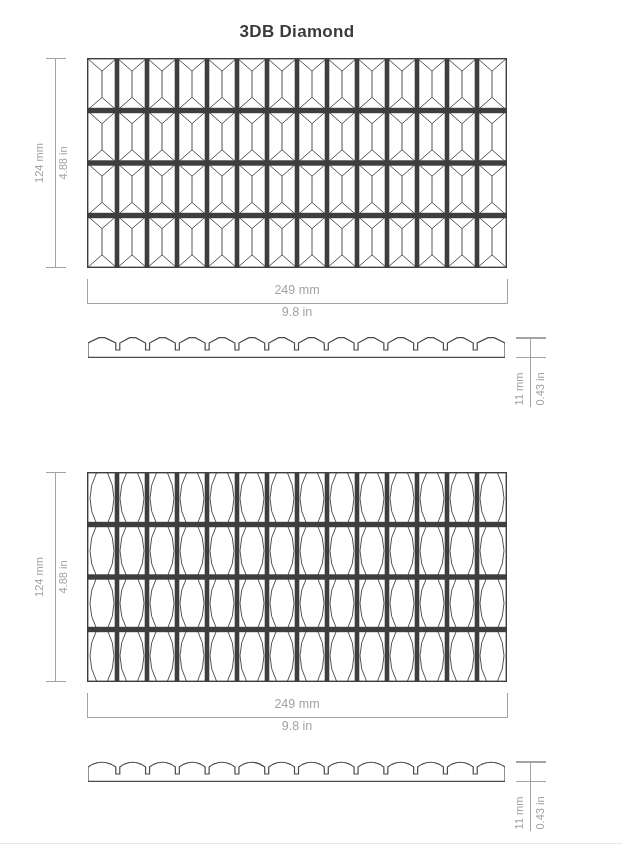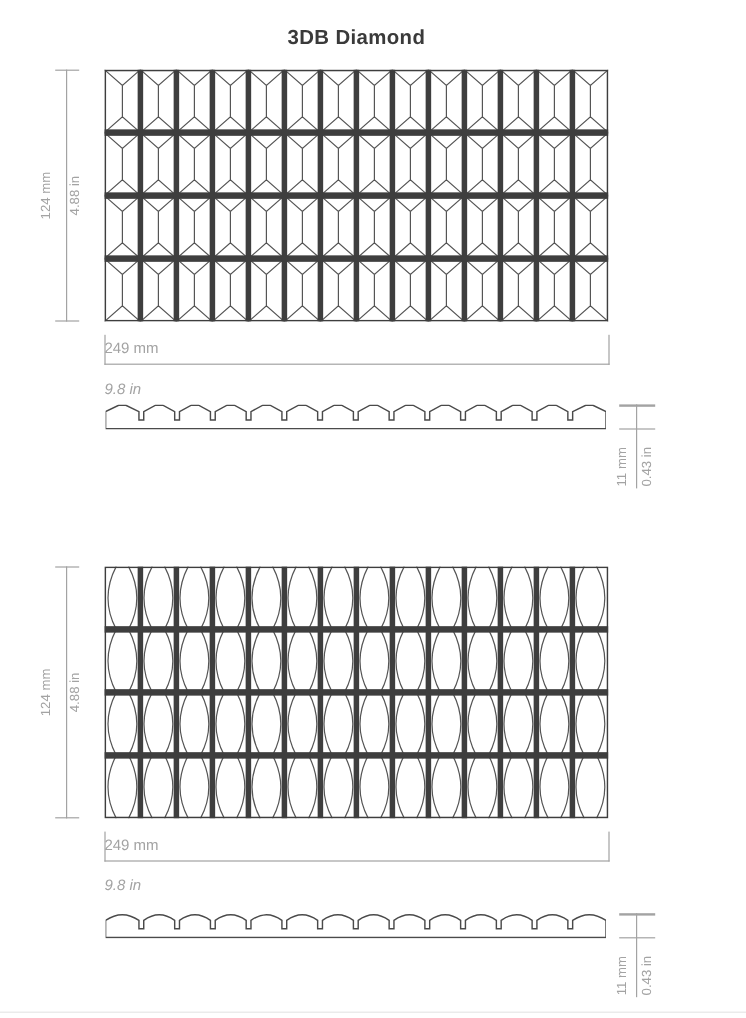--- a/index.html
+++ b/index.html
@@ -19,36 +19,36 @@
   }
 
   svg.front  { position:absolute; left:87px; top:58px; width:420px; height:210px; display:block; }
 
   .dimline { position:absolute; background:#a3a3a3; }
   .dim-label {
     position:absolute; font-size:12.5px; line-height:1; color:#a3a3a3; white-space:nowrap;
   }
   .dim-label.small { font-size:11px; }
   .rot { transform:translate(-50%,-50%) rotate(-90deg); }
-  .ctr { text-align:left; }
+  .ctr { text-align:center; }
 
   
   .hd-line  { left:55px; top:58px; width:1.2px; height:210px; }
   .hd-tick1 { left:46px; top:57.5px; width:20px; height:1.2px; }
   .hd-tick2 { left:46px; top:267px;  width:20px; height:1.2px; }
   .hd-mm { left:39px; top:163px; }
   .hd-in { left:63px; top:163px; }
 
   
   .wdim { position:absolute; left:0; top:279px; width:622px; height:45px; }
   .wd-tickL { left:86.5px;  top:0; width:1.2px; height:24.5px; }
   .wd-tickR { left:506.5px; top:0; width:1.2px; height:24.5px; }
   .wd-line  { left:86.5px;  top:23.5px; width:421px; height:1.2px; }
   .wd-mm { left:87px; top:5px;  width:420px; }
-  .wd-in { left:87px; top:39px; width:420px;font-style:italic; }
+  .wd-in { left:87px; top:27px; width:420px; }
 
   
   .profile-row { position:absolute; left:0; top:337px; width:622px; height:80px; }
   .sec.s2 .profile-row { top:347px; }
   svg.profile { position:absolute; left:88px; top:0; width:417px; height:21px; display:block; }
   .td-tick1 { left:516px; top:0.4px;  width:30px; height:1.2px; }
   .td-tick2 { left:516px; top:19.8px; width:30px; height:1.2px; }
   .td-line  { left:530px; top:0.4px;  width:1.2px; height:70px; }
   .td-mm { left:519px; top:52px; }
   .td-in { left:540px; top:52px; }

